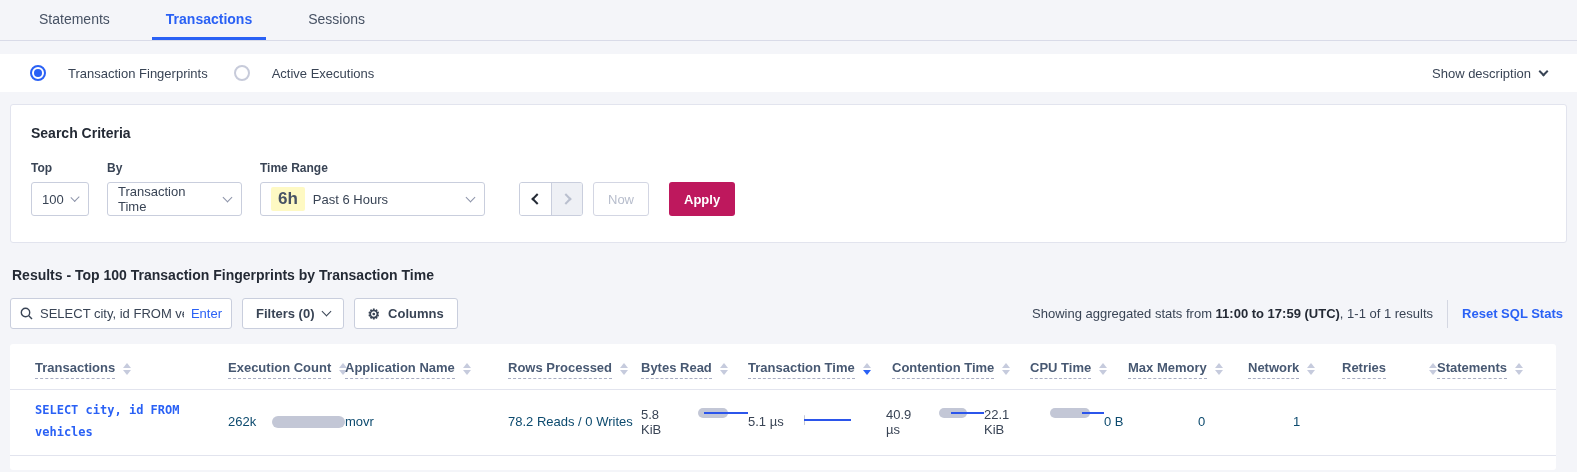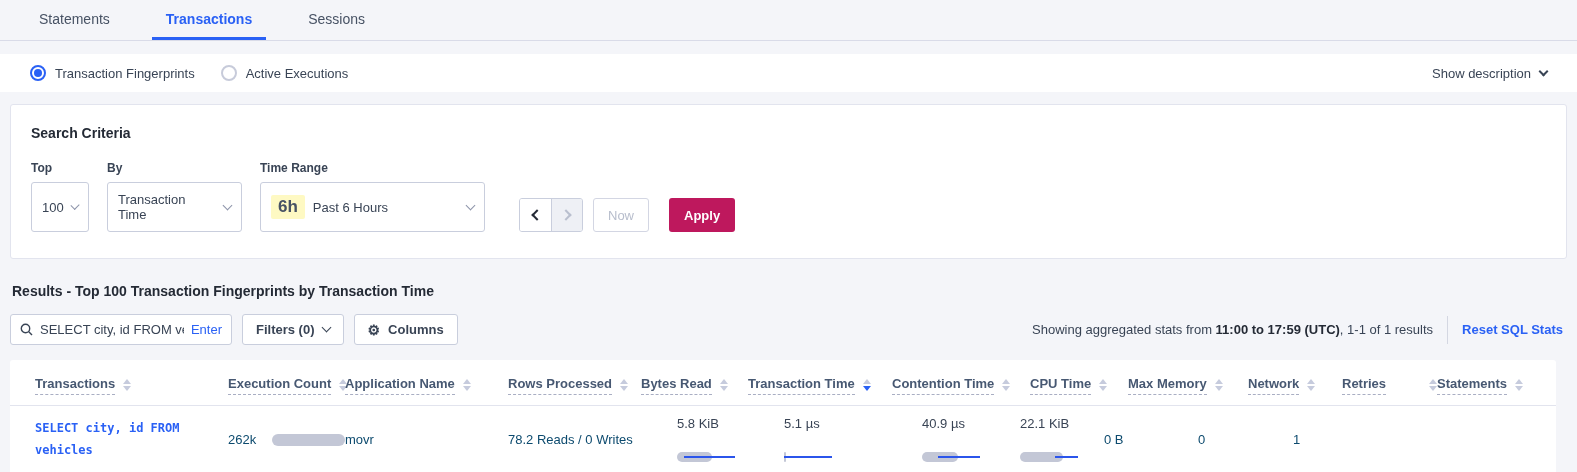--- a/index.html
+++ b/index.html
@@ -10,35 +10,35 @@
     color:#394455;
     font-size:13px;
   }
   
   .tabbar { height:41px; display:flex; align-items:stretch; padding-left:25px; border-bottom:1px solid #d9dbe8; }
   .tab { display:flex; align-items:center; padding:0 14px; margin-right:28px; font-size:14px; color:#475264; cursor:pointer; border-bottom:3px solid transparent; }
   .tab.active { color:#2a61f5; border-bottom-color:#2a61f5; font-weight:bold; }
   
   .radio-band { margin-top:13px; background:#fff; height:38px; display:flex; align-items:center; padding:0 30px; justify-content:space-between; }
   .radio-group { display:flex; align-items:center; gap:26px; }
-  .radio-opt { display:flex; align-items:center; gap:9px; cursor:pointer; color:#394455; }
+  .radio-opt { display:flex; align-items:center; gap:22px; cursor:pointer; color:#394455; }
   .radio-dot { width:16px; height:16px; border-radius:50%; border:2px solid #2a61f5; position:relative; }
   .radio-dot::after { content:""; position:absolute; left:2px; top:2px; width:8px; height:8px; border-radius:50%; background:#2a61f5; }
   .radio-dot.off { border-color:#c7cbda; }
   .radio-dot.off::after { display:none; }
   .show-desc { display:flex; align-items:center; gap:9px; color:#394455; cursor:pointer;margin-left:12px; }
   .chev { width:7px; height:7px; border-right:2px solid currentColor; border-bottom:2px solid currentColor; transform:rotate(45deg); display:inline-block; margin-top:-4px; }
   .chev.thin { border-width:1.5px; }
   
   .criteria-card { margin:12px 10px 0 10px; background:#fff; border:1px solid #e2e4ee; border-radius:3px; padding:20px 20px 26px 20px; }
   .criteria-title { font-size:14px; font-weight:bold; color:#242a35; margin-bottom:20px; }
   .criteria-row { display:flex; align-items:flex-end; }
   .field { margin-right:18px; }
   .field-label { font-size:12px; font-weight:bold; color:#394455; margin-bottom:7px; }
-  .selectbox { height:50px; border:1px solid #c9cedd; border-radius:3px; background:#fff; display:flex; align-items:center; padding:5px 10px; gap:8px; color:#394455; cursor:pointer; }
+  .selectbox { height:34px; border:1px solid #c9cedd; border-radius:3px; background:#fff; display:flex; align-items:center; padding:5px 10px; gap:8px; color:#394455; cursor:pointer; }
   .selectbox .chev { color:#8d94aa; margin-left:auto; }
   .w-top { width:58px; }
   .w-by { width:135px; }
   .w-range { width:225px; }
   .range-badge { background:#fef9c3; border-radius:2px; font-size:17px; font-weight:bold; color:#475264; padding:2px 7px; }
   .arrow-group { display:flex; margin-left:16px; border-radius:3px; overflow:hidden; border:1px solid #c9cedd; height:34px; }
   .arrow-btn { width:31px; display:flex; align-items:center; justify-content:center; background:#fff; cursor:pointer; }
   .arrow-btn + .arrow-btn { border-left:1px solid #c9cedd; }
   .arrow-btn.disabled { background:#eef0f5; cursor:default; }
   .chev-left { width:8px; height:8px; border-left:2px solid #242a35; border-bottom:2px solid #242a35; transform:rotate(45deg); margin-left:3px; }
@@ -67,21 +67,21 @@
   .tri-down { width:0; height:0; border-left:4px solid transparent; border-right:4px solid transparent; border-top:5px solid #c6cbdd; }
   .sorted .tri-down { border-top-color:#2a61f5; }
   .trow { display:flex; align-items:center; padding:10px 0 12px 25px; border-bottom:1px solid #e2e4ee; }
   .c0{width:193px;} .c1{width:117px;} .c2{width:163px;} .c3{width:133px;} .c4{width:107px;}
   .c5{width:144px;} .c6{width:138px;} .c7{width:98px;} .c8{width:120px;} .c9{width:94px;}
   .c10{width:95px;gap:43px;} .c11{flex:1;}
   .query-link { font-family:"DejaVu Sans Mono", monospace; font-size:12px; font-weight:bold; color:#2a61f5; width:165px; line-height:1.8; cursor:pointer; }
   .exec-cell { display:flex; align-items:center; gap:16px; }
   .exec-band { width:60px; height:12px; border-radius:6px; background:#c3c7d6; }
   .cell-text { color:#0c4a6e; }
-  .metric { display:flex; flex-direction:column; gap:20px;margin-left:36px; }
+  .metric { display:flex; gap:20px; }
   .metric-value { color:#394455; }
   .bar-viz { position:relative; width:58px; height:12px; }
   .bar-band { position:absolute; left:0; top:1px; height:10px; border-radius:5px; background:#c3c7d6; }
   .bar-line { position:absolute; top:5px; height:2px; background:#2b55eb; }
 </style>
 </head>
 <body>
 
 <div class="tabbar">
   <div class="tab">Statements</div>

